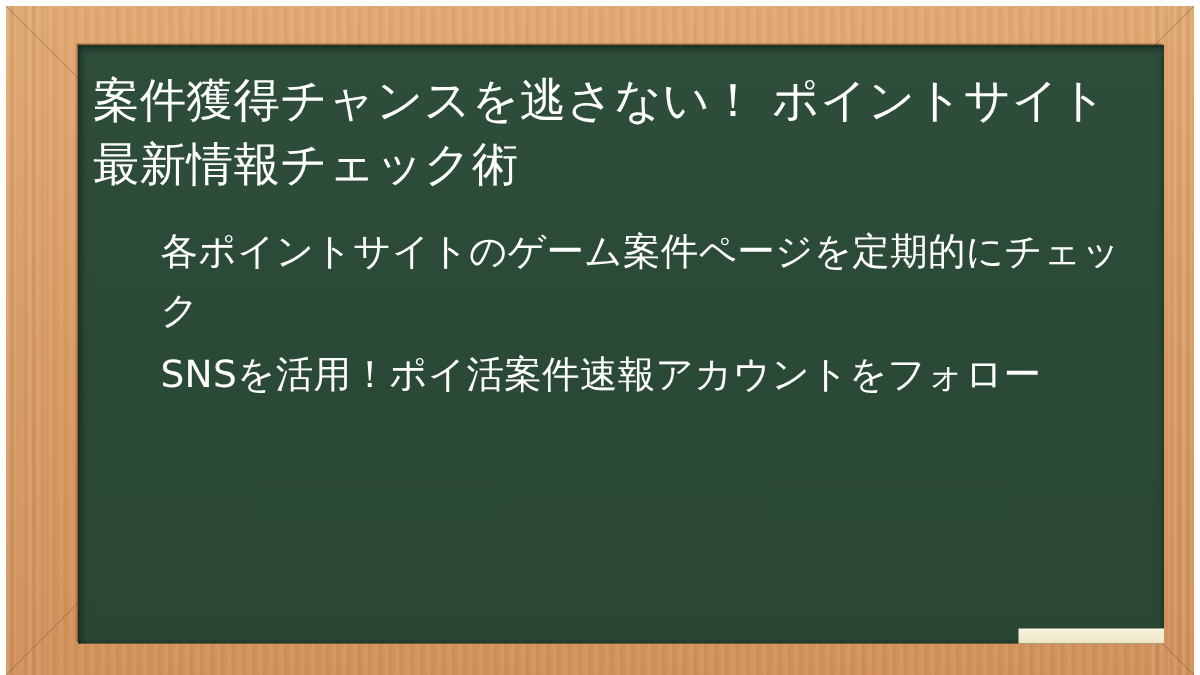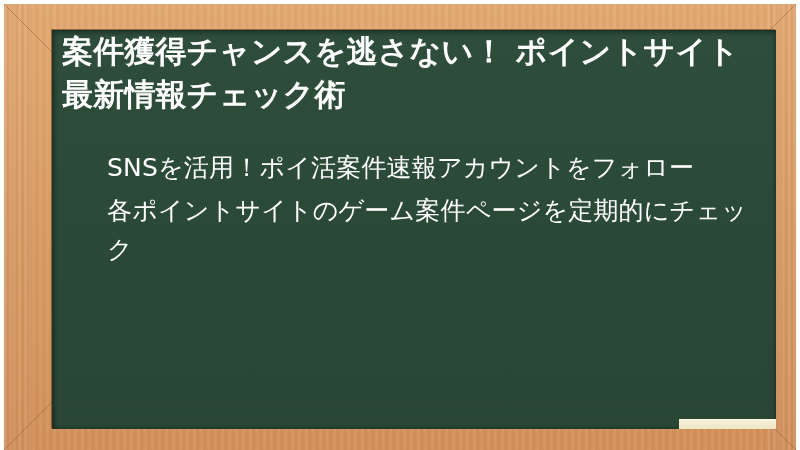--- a/index.html
+++ b/index.html
@@ -86,28 +86,28 @@
       inset 0 2px 5px rgba(0,0,0,0.35),
       inset 2px 0 5px rgba(0,0,0,0.28),
       -1px -1px 0 rgba(90,55,22,0.55);
     overflow: hidden;
   }
 
   
   #title {
     position: absolute;
     left: 10px;
-    top: 0;
+    top: 16px;
     width: 706px;
     color: #ffffff;
     font-size: 31px;
     line-height: 43px;
     letter-spacing: 0.2px;
     white-space: pre-wrap;
-    font-weight: 700;
+    font-weight: 400;
   }
   #bullets {
     position: absolute;
     left: 10px;
     top: 118px;
     width: 706px;
     margin: 0;
     padding: 0;
     list-style: none;
   }
@@ -143,22 +143,22 @@
     <div class="miter tl"></div>
     <div class="miter tr"></div>
     <div class="miter bl"></div>
     <div class="miter br"></div>
 
     <div id="board">
 
       <div id="title">案件獲得チャンスを逃さない！ ポイントサイト最新情報チェック術</div>
 
       <ul id="bullets">
+        <li>各ポイントサイトのゲーム案件ページを定期的にチェック</li>
         <li>SNSを活用！ポイ活案件速報アカウントをフォロー</li>
-        <li>各ポイントサイトのゲーム案件ページを定期的にチェック</li>
       </ul>
 
       <div id="eraser"></div>
 
     </div>
   </div>
 
 </div>
 
 </body></html>

